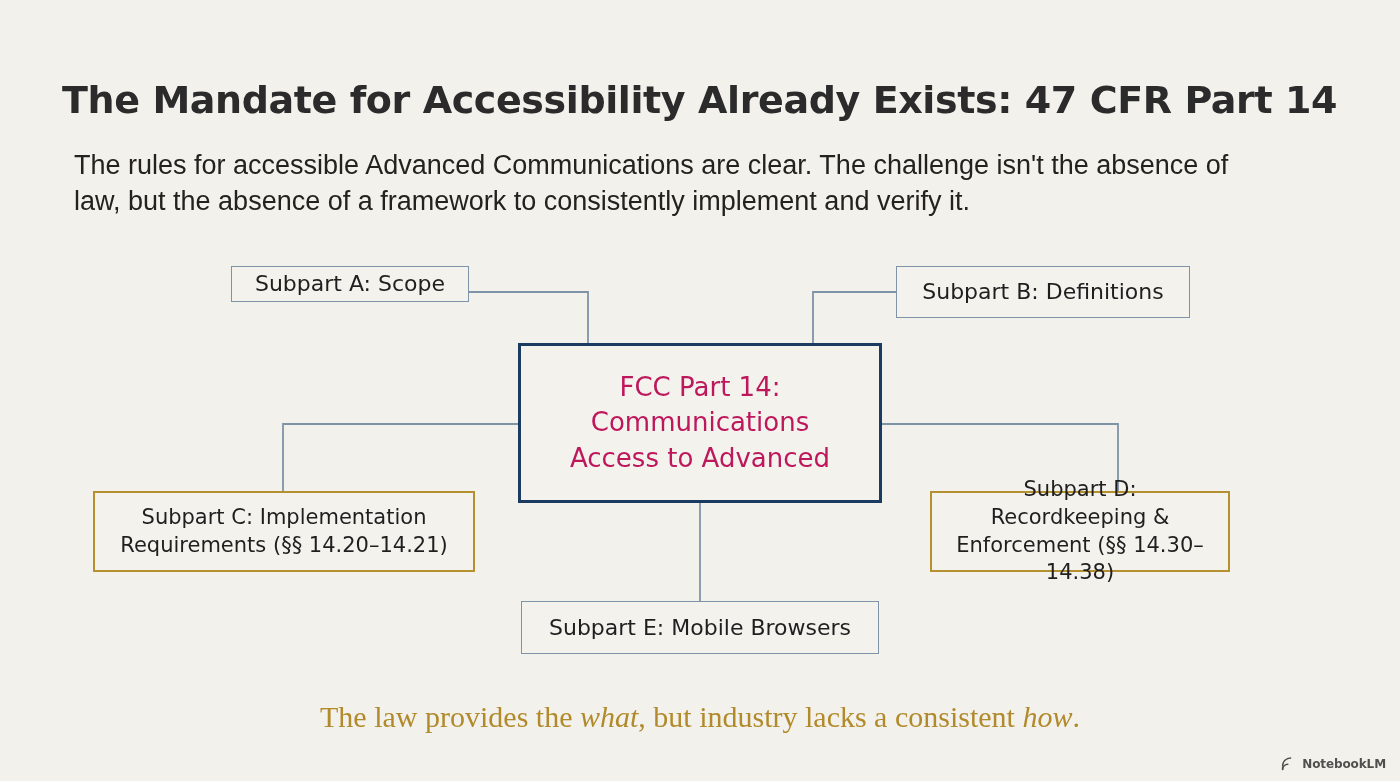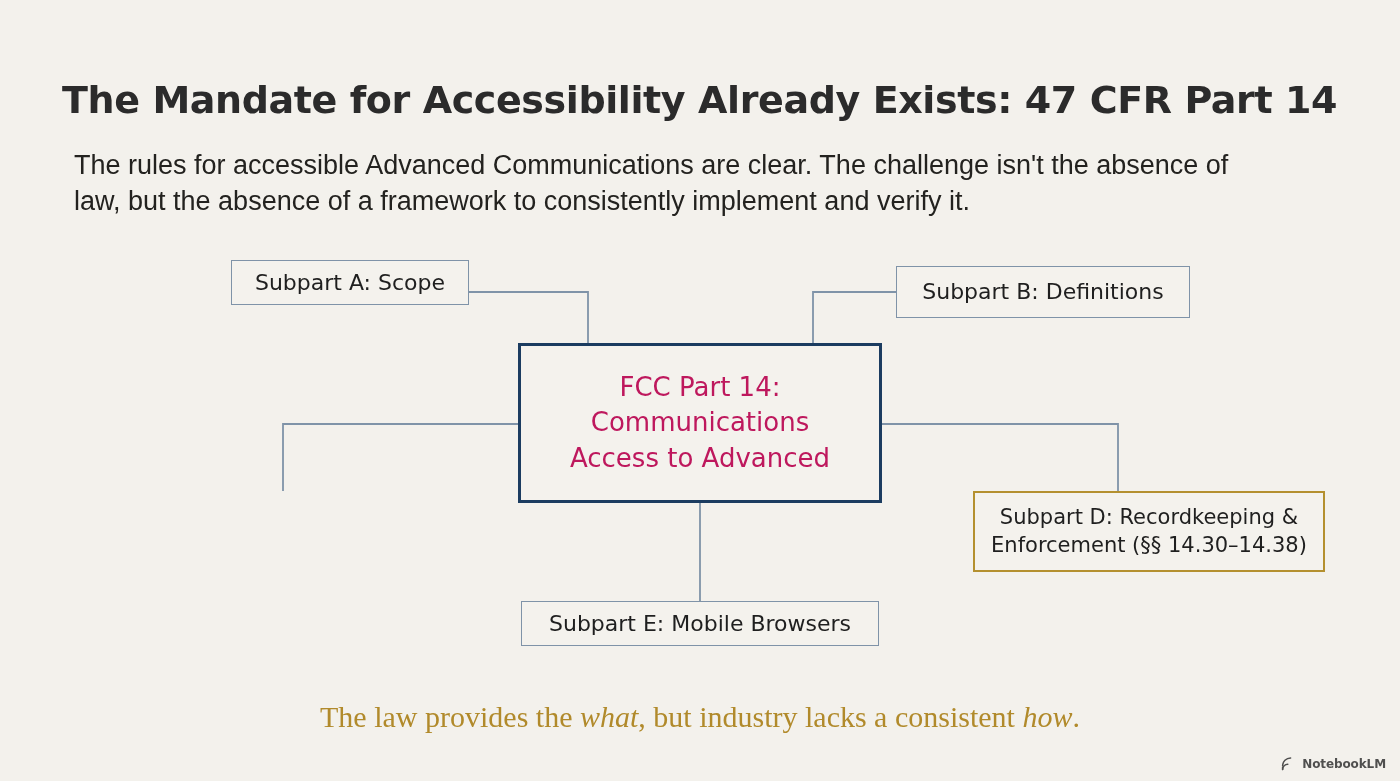--- a/index.html
+++ b/index.html
@@ -86,26 +86,26 @@
 
   .node-center {
     border: 3.5px solid #1b3c60;
     font-size: 26px;
     line-height: 1.36;
     color: #be185d;
     justify-content: center;
   }
 
   
-  #node-a      { left: 231px; top: 260px;  width: 238px; height: 45px; text-align: center; }
+  #node-a      { left: 231px; top: 266px;  width: 238px; height: 36px; text-align: center; }
   #node-b      { left: 884px; top: 266px;  width: 294px; height: 52px; margin-left: 12px; }
   #node-center { left: 518px; top: 343px;  width: 364px; height: 160px; }
   #node-c      { left: 93px;  top: 491px;  width: 382px; height: 81px; }
-  #node-d      { left: 930px; top: 491px;  width: 352px; height: 81px; margin-left: 43px; }
-  #node-e      { left: 521px; top: 601px;  width: 358px; height: 45px; }
+  #node-d      { left: 930px; top: 491px;  width: 300px; height: 81px; }
+  #node-e      { left: 521px; top: 601px;  width: 358px; height: 53px; }
 
   
   .caption {
     position: absolute;
     left: 0;
     top: 700px;
     width: 1400px;
     text-align: center;
     font-family: "Liberation Serif", serif;
     font-size: 30px;
@@ -169,20 +169,26 @@
   </div>
 
   <div class="node node-center" id="node-center">
     <div>
       <div>FCC Part 14:</div>
       <div>Communications</div>
       <div>Access to Advanced</div>
     </div>
   </div>
 
+  <div class="node node-gold" id="node-c">
+    <div>
+      <div>Subpart C: Implementation</div>
+      <div>Requirements (§§ 14.20–14.21)</div>
+    </div>
+  </div>
 
   <div class="node node-gold" id="node-d">
     <div>
       <div>Subpart D: Recordkeeping &amp;</div>
       <div>Enforcement (§§ 14.30–14.38)</div>
     </div>
   </div>
 
   <div class="node node-plain" id="node-e">
     <span>Subpart E: Mobile Browsers</span>

